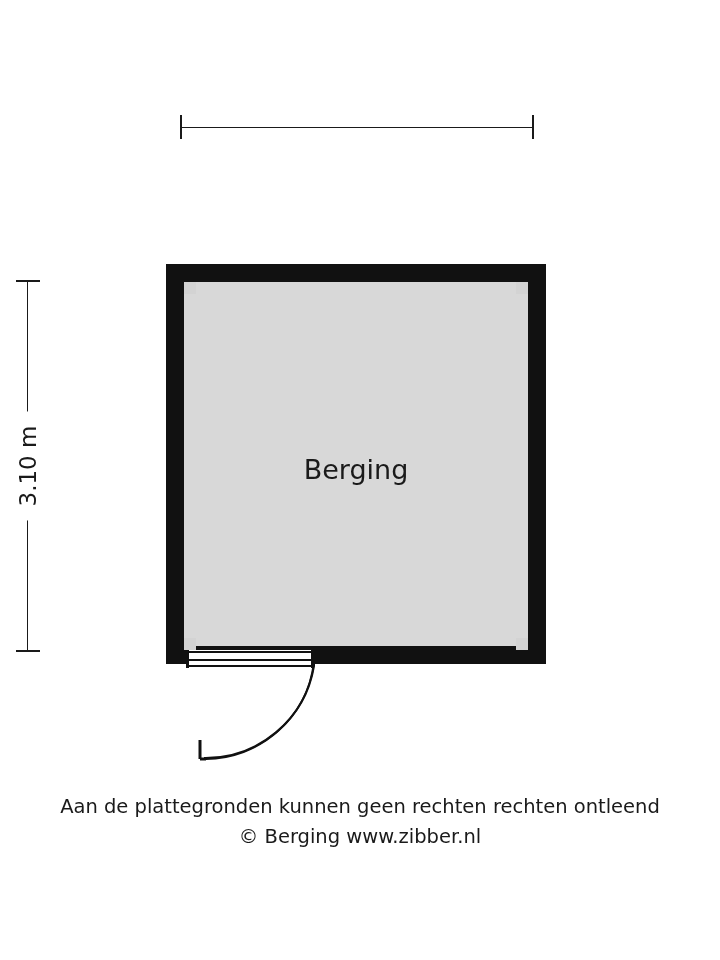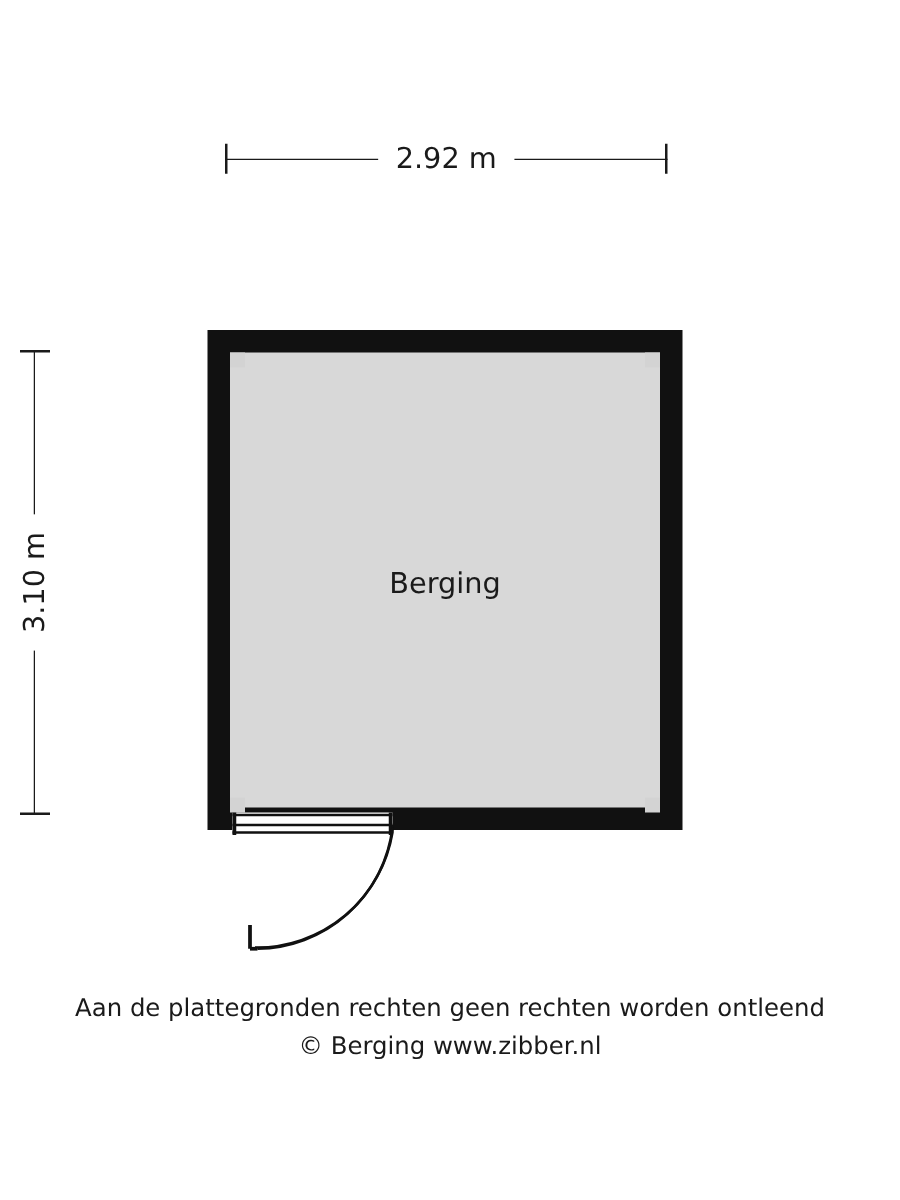--- a/index.html
+++ b/index.html
@@ -127,21 +127,21 @@
   .corner.tr { right: 18px; top: 18px; }
   .corner.bl { left: 18px;  bottom: 18px; }
   .corner.br { right: 18px; bottom: 18px; }
 
   .room-label {
     position: absolute;
     left: 0;
     top: 190px;
     width: 380px;
     text-align: center;
-    font-size: 23px;
+    font-size: 27px;
     color: #1a1a1a;
   }
 
   
   .door-gap {
     position: absolute;
     left: 20px;
     bottom: 0;
     width: 128px;
     height: 18px;
@@ -208,21 +208,20 @@
   }
   #footer .line2 { display: block; }
 </style>
 </head>
 <body>
 
 <div id="top-dim">
   <div class="line"></div>
   <div class="tick left"></div>
   <div class="tick right"></div>
-  <div class="label">2.92 m</div>
 </div>
 
 <div id="left-dim">
   <div class="line"></div>
   <div class="tick top"></div>
   <div class="tick bottom"></div>
   <div class="label">3.10 m</div>
 </div>
 
 <div id="floorplan">
@@ -243,15 +242,15 @@
 
 <svg id="door-swing" viewBox="0 0 160 120" width="160" height="120">
   <path d="M 148 0 L 148 6 A 110 110 0 0 1 38 98 L 38 98" fill="none" stroke="#111111" stroke-width="2"></path>
   <line x1="36" y1="98" x2="148" y2="98" stroke="#111111" stroke-width="2" style="display:none"></line>
   <path d="M 148 2 A 110 110 0 0 1 40 99" fill="none" stroke="#111111" stroke-width="2"></path>
   <line x1="34" y1="99" x2="40" y2="99" stroke="#111111" stroke-width="3"></line>
   <line x1="34" y1="80" x2="34" y2="99" stroke="#111111" stroke-width="3"></line>
 </svg>
 
 <div id="footer">
-  <span>Aan de plattegronden rechten geen rechten worden ontleend</span>
+  <span>Aan de plattegronden kunnen geen rechten rechten ontleend</span>
   <span class="line2">© Berging www.zibber.nl</span>
 </div>
 
 </body></html>

